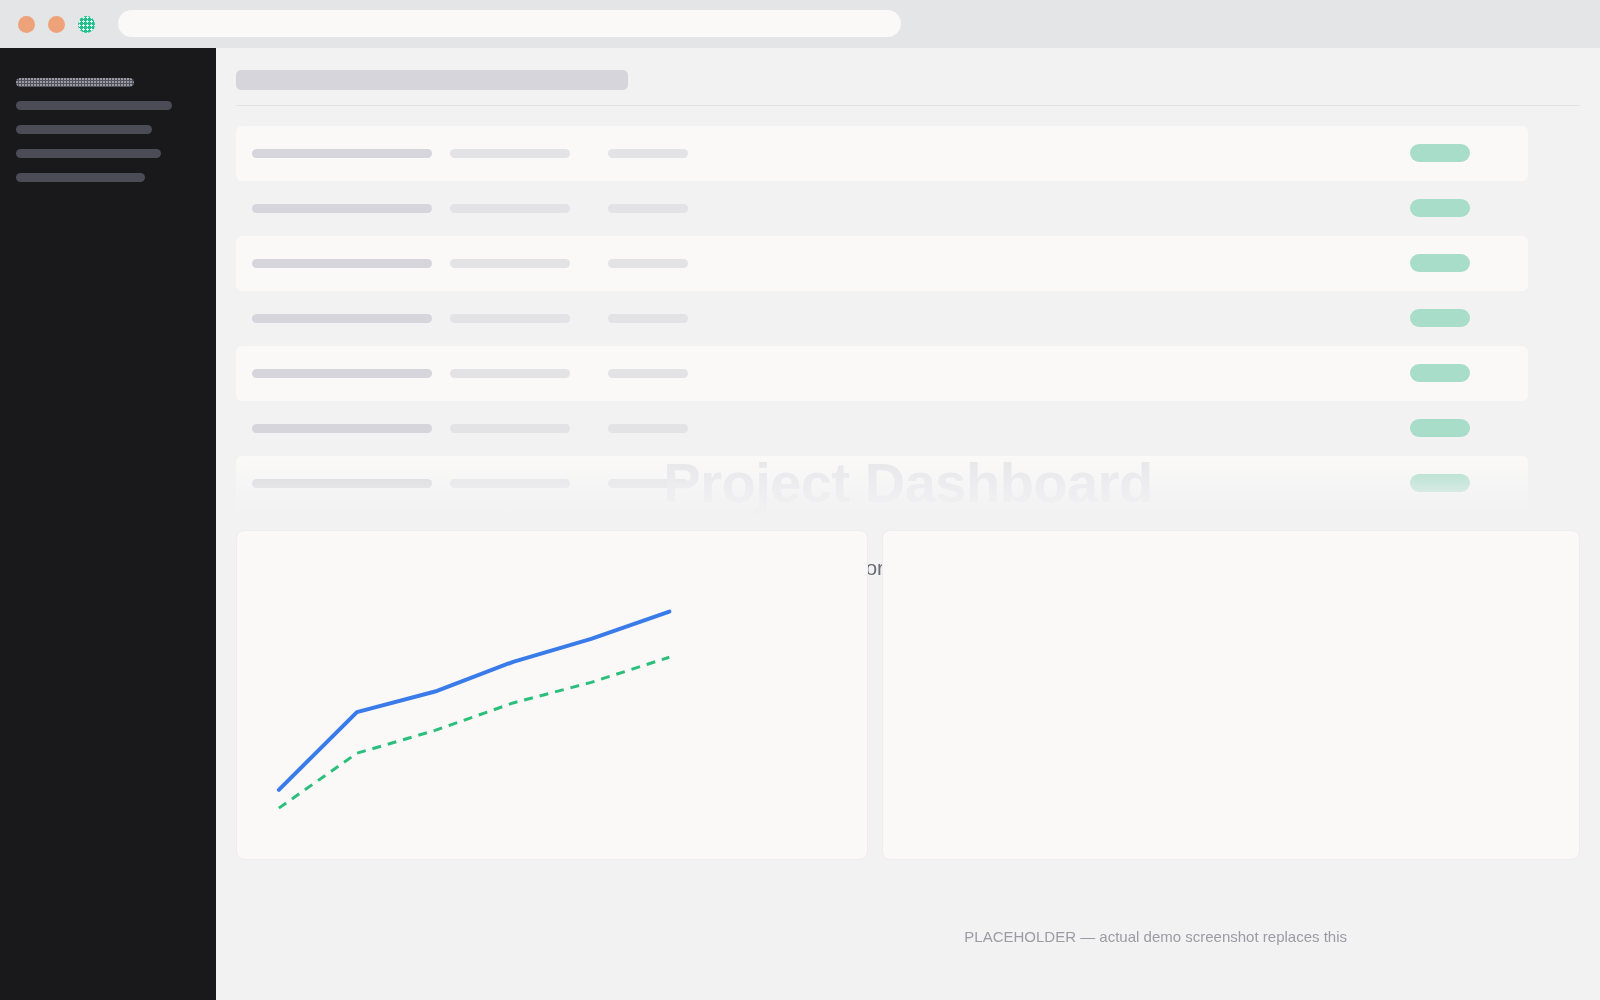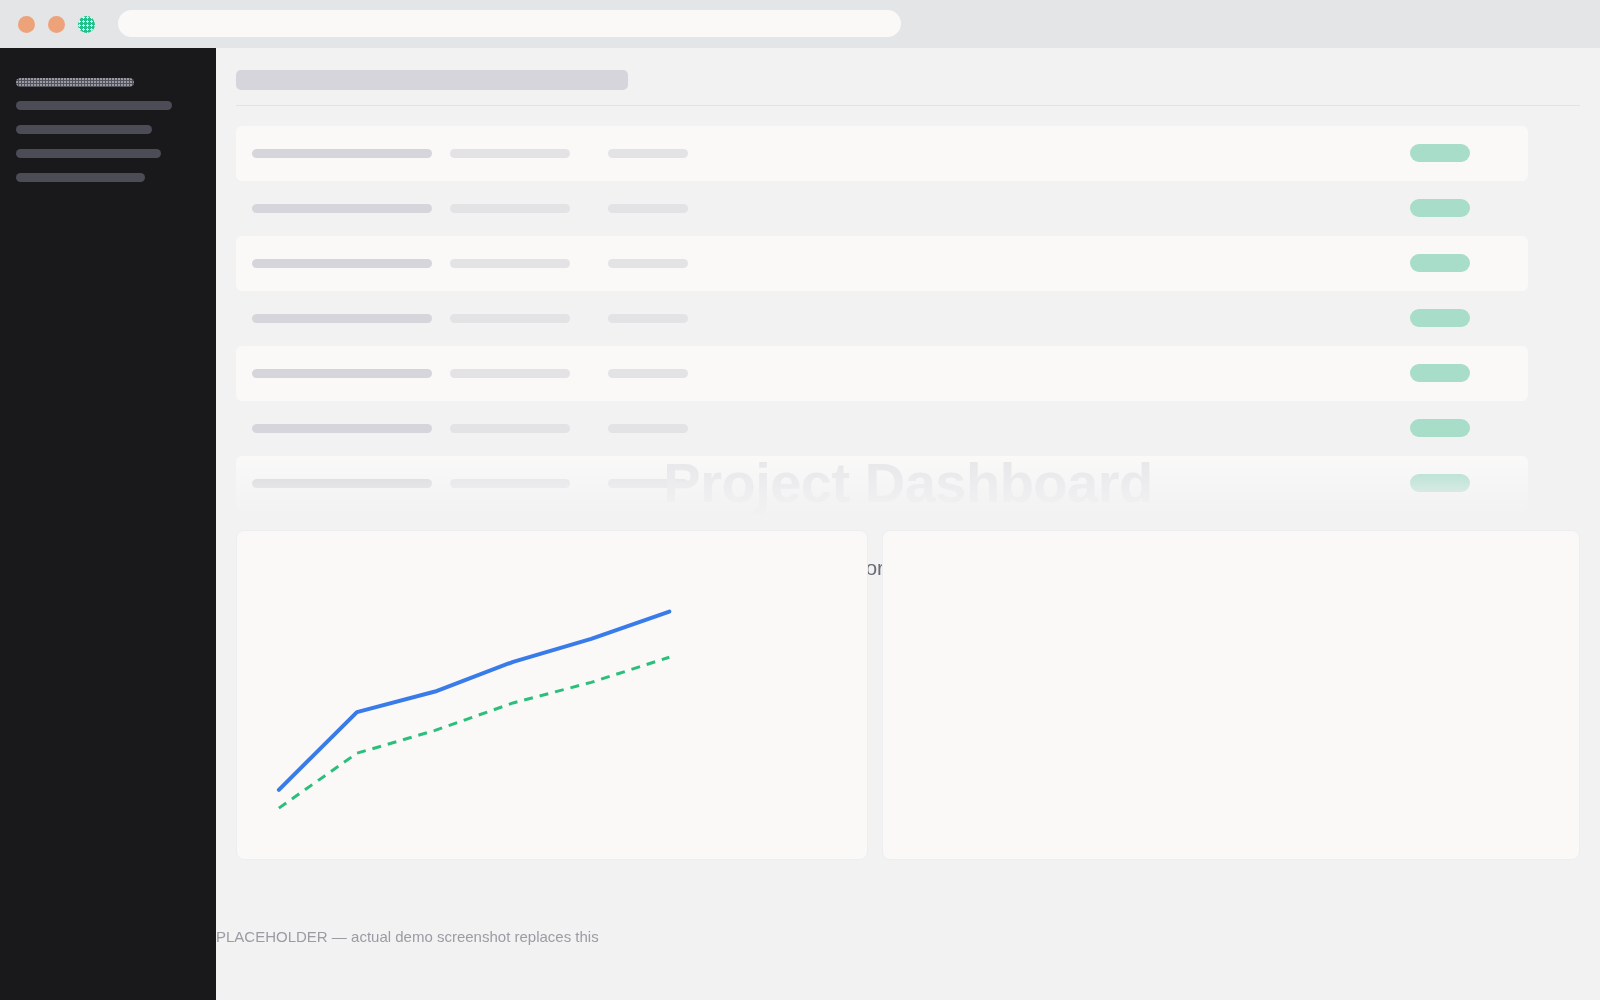--- a/index.html
+++ b/index.html
@@ -217,21 +217,21 @@
     left: 0; top: 0;
     width: 100%;
     height: 100%;
   }
 
   .footer-note {
     position: absolute;
     left: 0;
     top: 880px;
     width: 1131px;
-    text-align: left;
+    text-align: right;
     font-size: 15px;
     color: #9b9ba3;
   }
 </style>
 </head>
 <body>
 
 <div id="app">
 
   <div class="titlebar">

